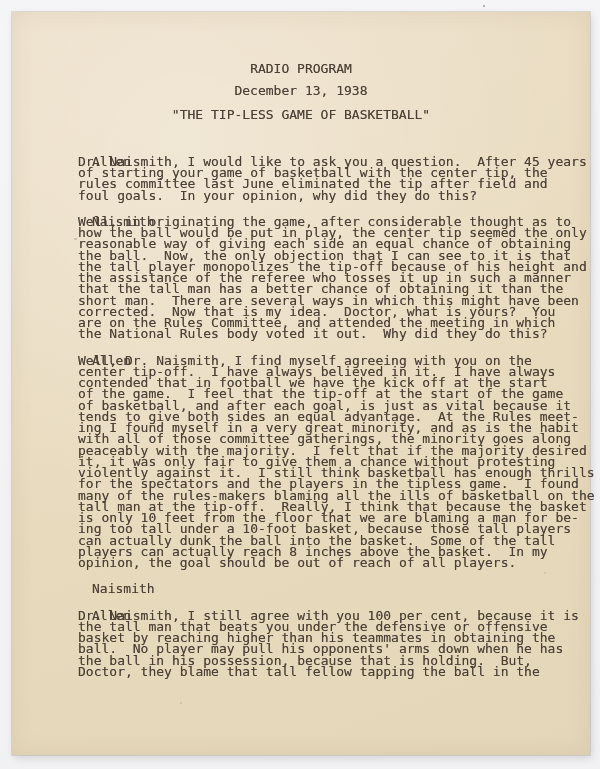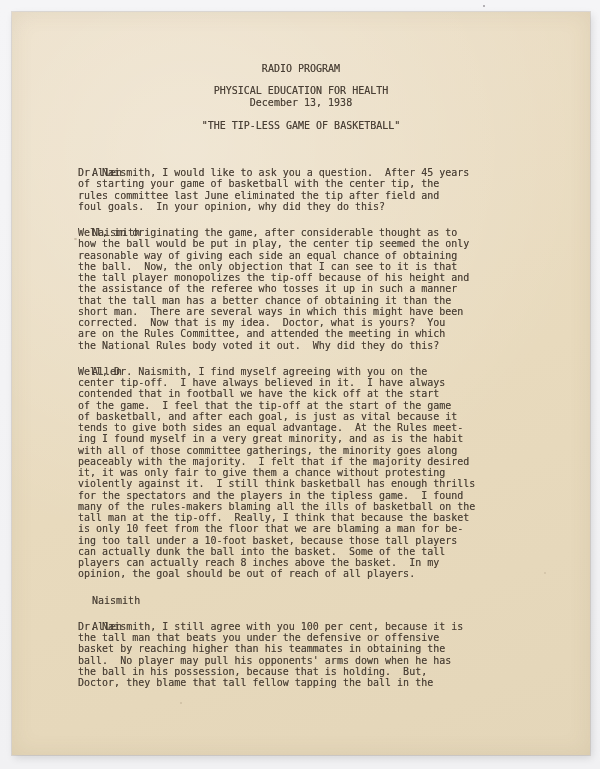--- a/index.html
+++ b/index.html
@@ -35,21 +35,21 @@
     background-color: var(--paper);
     box-shadow:
       0 0 0 1px rgba(120,100,70,0.18),
       2px 3px 8px rgba(0,0,0,0.12),
       inset 0 0 22px rgba(120,95,60,0.10);
   }
   .doc {
     position: absolute;
     inset: 0;
     color: var(--ink);
-    font-size: 10px;
+    font-size: 13px;
     line-height: 11.25px;
     text-shadow: 0 0 0.6px rgba(73,63,53,0.55);
   }
   .doc-header { text-align: center; padding-top: 51px; }
   .line { white-space: pre; }
   .title    { margin-bottom: 11px; }
   .subtitle { margin-bottom: 0; }
   .date     { margin-bottom: 12px; }
   .episode  { margin-bottom: 36px; }
   .dialogue { }
@@ -86,21 +86,20 @@
 
 <div class="backdrop">
   <div class="paper">
     <span class="speck speck-1"></span>
     <span class="speck speck-2"></span>
     <span class="speck speck-3"></span>
     <span class="speck speck-4"></span>
     <div class="doc">
       <div class="doc-header">
         <div class="line title">RADIO PROGRAM</div>
-        <div class="line subtitle">PHYSICAL EDUCATION FOR HEALTH</div>
         <div class="line date">December 13, 1938</div>
         <div class="line episode">"THE TIP-LESS GAME OF BASKETBALL"</div>
       </div>
       <div class="dialogue">
   <div class="speech">
     <div class="speaker">Allen</div>
     <pre class="speech-text">Dr. Naismith, I would like to ask you a question.  After 45 years
 of starting your game of basketball with the center tip, the
 rules committee last June eliminated the tip after field and
 foul goals.  In your opinion, why did they do this?</pre>

